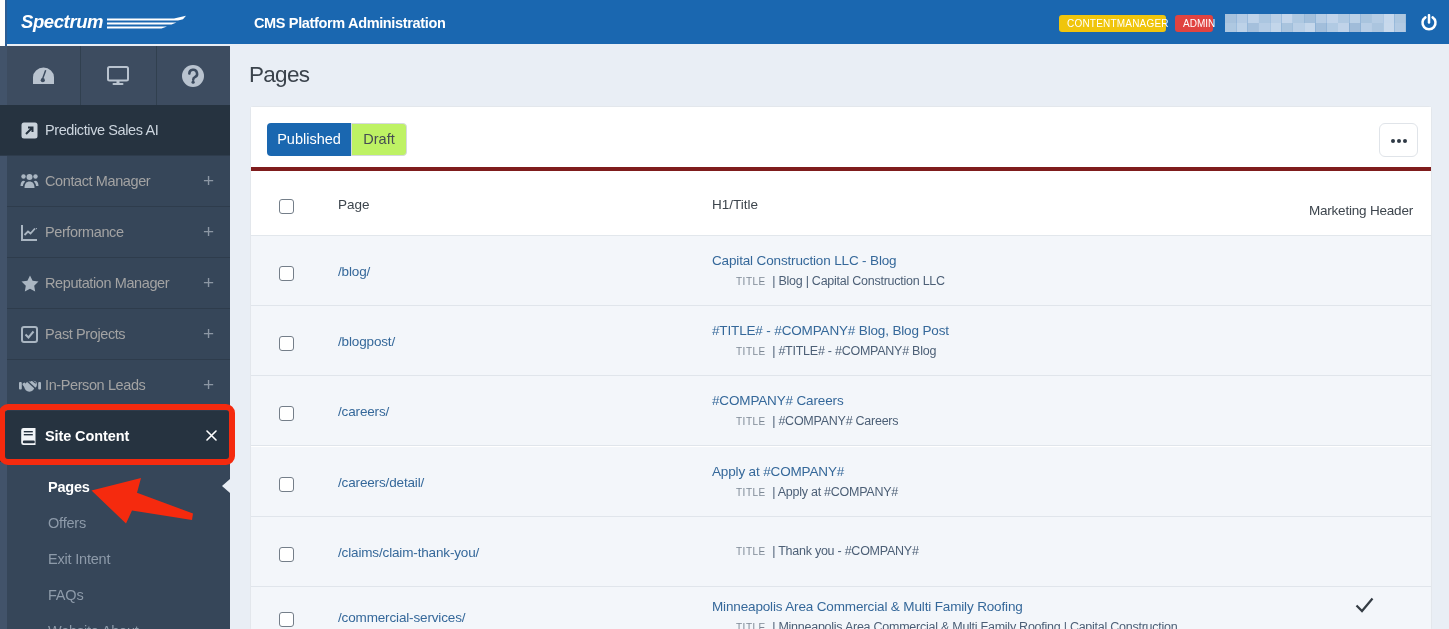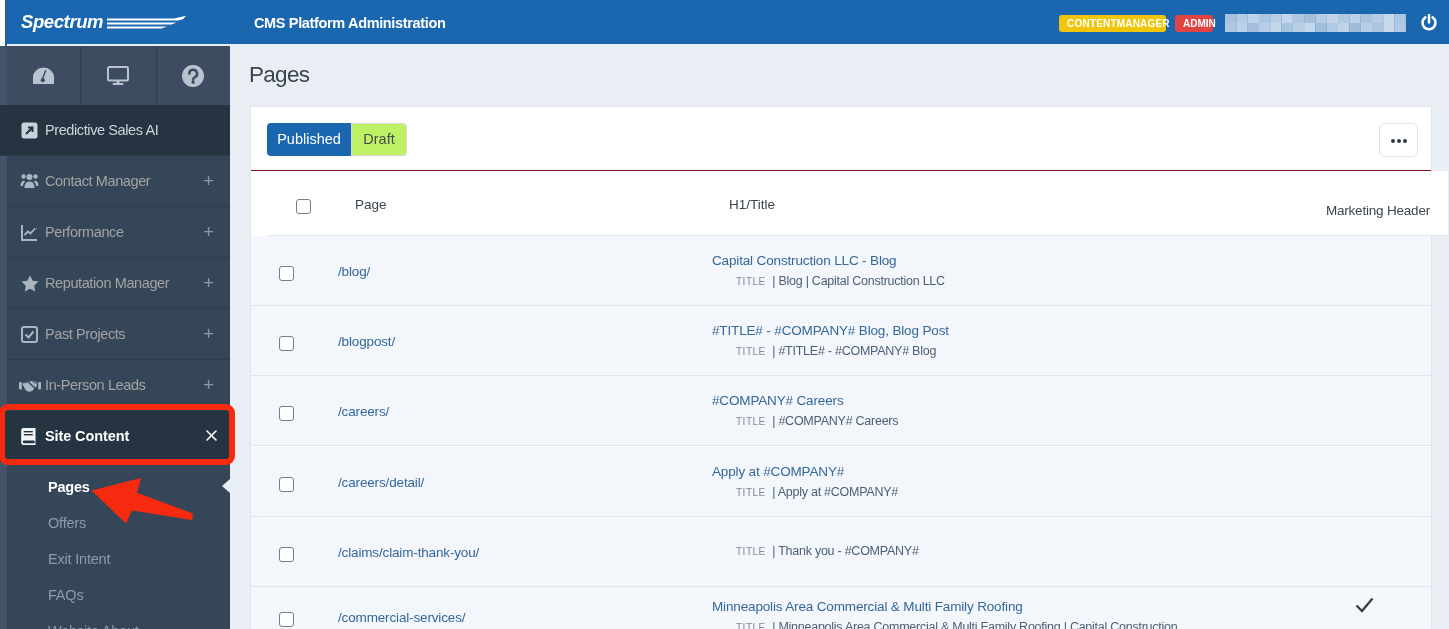--- a/index.html
+++ b/index.html
@@ -5,47 +5,47 @@
 * { margin:0; padding:0; box-sizing:border-box; }
 html,body { width:1449px; height:629px; overflow:hidden; }
 body { position:relative; font-family:"Liberation Sans", sans-serif; background:#e9eef5; }
 .abs { position:absolute; }
 
 
 .topbar { position:absolute; left:0; top:0; width:1449px; height:44px; background:#1a67b0; }
 .edge-white { position:absolute; left:0; top:0; width:5px; height:46px; background:#fdfdfd; }
 .edge-line { position:absolute; left:5px; top:0; width:2px; height:46px; background:#2a5c94; }
 .cms-title { position:absolute; left:254px; top:0; height:46px; line-height:46px; color:#fff; font-size:14.5px; font-weight:700; letter-spacing:-0.35px; }
-.badge { position:absolute; top:15px; height:17px; line-height:17px; border-radius:3px; color:#fff; font-size:10px; font-weight:700; text-align:center;padding-left:8px; }
+.badge { position:absolute; top:15px; height:17px; line-height:17px; border-radius:3px; color:#fff; font-size:10px; font-weight:400; text-align:center;padding-left:8px; }
 .badge-cm { left:1059px; width:107px; background:#f0c50c; letter-spacing:0.2px; }
 .badge-admin { left:1175px; width:38px; background:#e04340; }
 
 
 .sidebar { position:absolute; left:0; top:46px; width:230px; height:583px; background:#364659; }
 .gutter { position:absolute; left:0; top:0; width:7px; height:583px; background:#42536a; z-index:2; }
 .iconstrip { position:absolute; left:0; top:0; width:230px; height:59px; background:#3d4c60; }
 .iconstrip .vdiv { position:absolute; top:0; width:1px; height:59px; background:#31404f; }
 .navitem { position:absolute; left:0; width:230px; height:51px; border-bottom:1px solid #2e3c4c; }
 .navitem .lbl { position:absolute; left:45px; top:0; line-height:51px; font-size:14.5px; color:#a3a3a3; letter-spacing:-0.4px; }
 .navitem .plus { position:absolute; left:203px; top:0; line-height:49px; font-size:19px; font-weight:400; color:#8c97a4; }
 .navitem svg { position:absolute; left:21px; top:17px; }
 .dark { background:#263340; z-index:3;padding-left:35px; }
 .subitem { position:absolute; left:48px; width:180px; height:36px; line-height:36px; font-size:14.5px; color:#8d9aa9; letter-spacing:-0.2px; }
 .notch { position:absolute; left:222px; top:479px; width:0; height:0; border-right:8px solid #e9eef5; border-top:7px solid transparent; border-bottom:7px solid transparent; z-index:5; }
 
 
 .h1pages { position:absolute; left:249px; top:62px; font-size:22.5px; color:#3b434c; letter-spacing:-0.7px; }
 .card { position:absolute; left:250px; top:106px; width:1182px; height:523px; background:#fff; border:1px solid #e3e7ec; border-radius:3px 3px 0 0; }
-.tabs { position:absolute; left:0; top:0; width:100%; height:64px; border-bottom:1px solid #7f1d1d; background:#fff; }
+.tabs { position:absolute; left:0; top:0; width:100%; height:64px; border-bottom:4px solid #7f1d1d; background:#fff; }
 .btn-pub { position:absolute; left:16px; top:16px; width:84px; height:33px; background:#1a67b0; color:#fff; border-radius:4px 0 0 4px; font-size:14.5px; font-weight:400; text-align:center; line-height:33px; }
 .btn-draft { position:absolute; left:100px; top:16px; width:56px; height:33px; background:#bef264; color:#464c53; border:1px solid #d5d9dd; border-radius:0 4px 4px 0; font-size:14.5px; text-align:center; line-height:31px; }
 .btn-dots { position:absolute; left:1128px; top:16px; width:39px; height:34px; background:#fff; border:1px solid #e0e4e9; border-radius:6px; }
 .btn-dots span { position:absolute; top:15px; width:4px; height:4px; border-radius:50%; background:#2f3945; }
 
-.thead { position:absolute; left:17px; top:64px; width:100%; height:65px; background:#fff; border-bottom:1px solid #e2e7ec; font-size:13.5px; color:#3d454d; }
+.thead { position:absolute; left:0; top:64px; width:100%; height:65px; background:#fff; border-bottom:1px solid #e2e7ec; font-size:13.5px; color:#3d454d; }
 .row { position:absolute; left:0; width:100%; height:70px; background:#f3f6fa; border-bottom:1px solid #e0e5eb; }
 .cb { position:absolute; left:28px; width:15px; height:15px; background:#fff; border:1.6px solid #747e89; border-radius:3px; }
 .pagelink { position:absolute; left:87px; font-size:13.5px; color:#35689a; letter-spacing:-0.15px; }
 .h1link { position:absolute; left:461px; font-size:13.5px; color:#35689a; letter-spacing:-0.15px; }
 .tline { position:absolute; left:461px; font-size:12.5px; color:#4c5f76; letter-spacing:-0.25px; }
 .tlabel { font-size:10px; color:#7e8a96; letter-spacing:0.5px;margin-left:24px; }
 
 
 .redrect { position:absolute; left:-1px; top:404px; width:236px; height:61px; border:6px solid #f52a0e; border-radius:9px; z-index:10; }
 </style>

